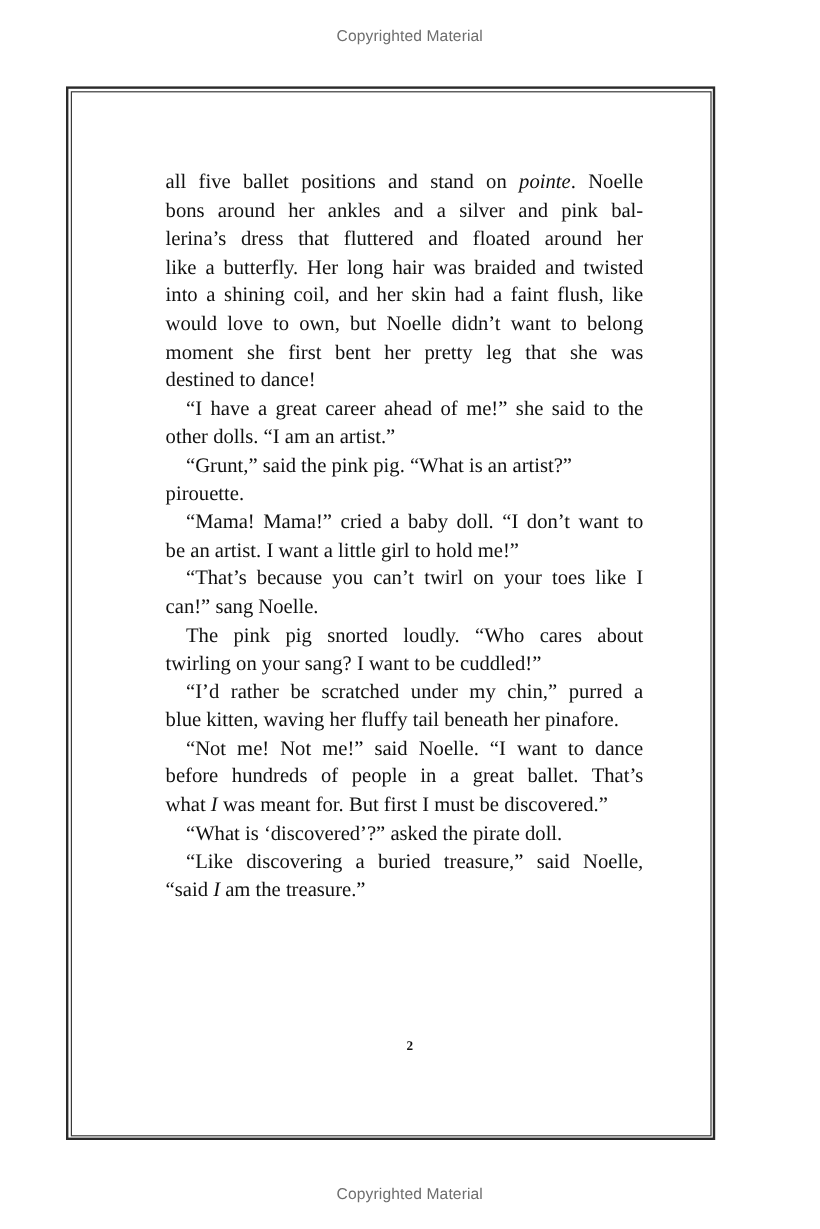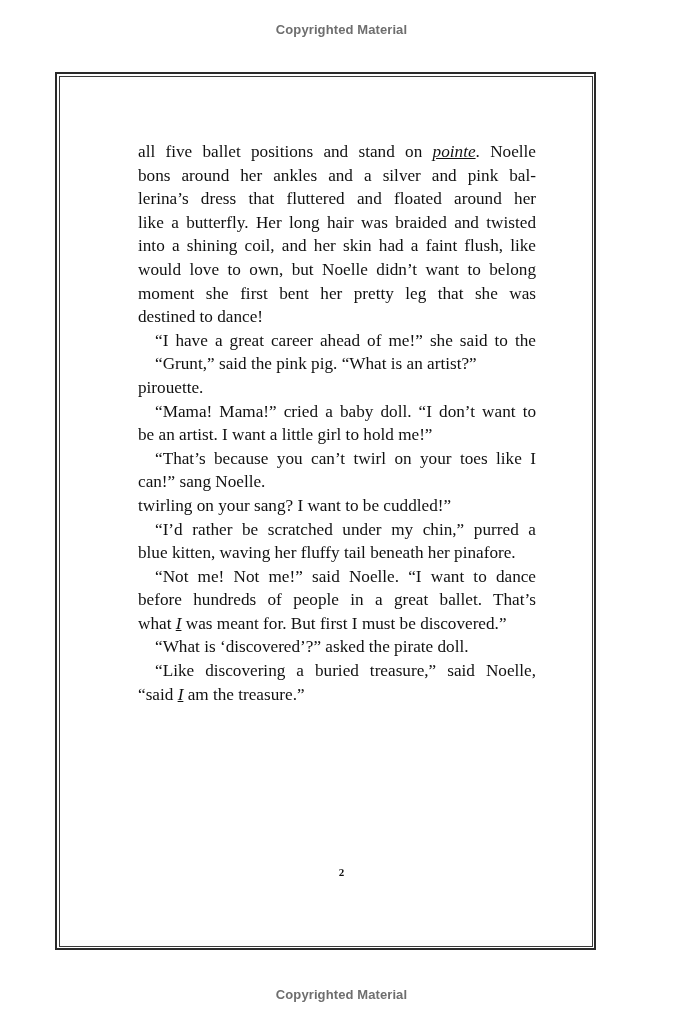--- a/index.html
+++ b/index.html
@@ -12,21 +12,21 @@
       height: 1024px;
       position: relative;
       overflow: hidden;
     }
     .watermark {
       position: absolute;
       left: 0;
       width: 683px;
       text-align: center;
       font-family: "Liberation Sans", sans-serif;
-      font-weight: bold;
+      font-weight: normal;
       font-size: 13px;
       color: #6e6e6e;
       letter-spacing: 0.1px;
     }
     .watermark.top { top: 22px; }
     .watermark.bottom { top: 987px; }
 
     .frame-outer {
       position: absolute;
       left: 55px;
@@ -67,21 +67,21 @@
       text-align-last: left;
     }
     .line.indent {
       padding-left: 0;
       text-indent: 0;
     }
     .line.indent .ind {
       display: inline-block;
       width: 17px;
     }
-    .ital { font-style: italic; text-decoration: underline; }
+    .ital { font-style: italic; }
 
     .page-number {
       position: absolute;
       left: 0;
       width: 683px;
       top: 866px;
       text-align: center;
       font-family: "Liberation Serif", serif;
       font-weight: bold;
       font-size: 11px;
@@ -100,31 +100,33 @@
   <span class="line"><span>all five ballet positions and stand on </span><span class="ital">pointe</span><span>. Noelle</span></span>
   <span class="line">bons around her ankles and a silver and pink bal-</span>
   <span class="line">lerina’s dress that fluttered and floated around her</span>
   <span class="line">like a butterfly. Her long hair was braided and twisted</span>
   <span class="line">into a shining coil, and her skin had a faint flush, like</span>
   <span class="line">would love to own, but Noelle didn’t want to belong</span>
   <span class="line">moment she first bent her pretty leg that she was</span>
   <span class="line last">destined to dance!</span>
 
   <span class="line indent"><span class="ind"></span><span>“I have a great career ahead of me!” she said to the</span></span>
+  <span class="line last">other dolls. “I am an artist.”</span>
 
   <span class="line indent last"><span class="ind"></span><span>“Grunt,” said the pink pig. “What is an artist?”</span></span>
 
   <span class="line last">pirouette.</span>
 
   <span class="line indent"><span class="ind"></span><span>“Mama! Mama!” cried a baby doll. “I don’t want to</span></span>
   <span class="line last">be an artist. I want a little girl to hold me!”</span>
 
   <span class="line indent"><span class="ind"></span><span>“That’s because you can’t twirl on your toes like I</span></span>
   <span class="line last">can!” sang Noelle.</span>
 
+  <span class="line indent"><span class="ind"></span><span>The pink pig snorted loudly. “Who cares about</span></span>
   <span class="line last">twirling on your sang? I want to be cuddled!”</span>
 
   <span class="line indent"><span class="ind"></span><span>“I’d rather be scratched under my chin,” purred a</span></span>
   <span class="line last">blue kitten, waving her fluffy tail beneath her pinafore.</span>
 
   <span class="line indent"><span class="ind"></span><span>“Not me! Not me!” said Noelle. “I want to dance</span></span>
   <span class="line">before hundreds of people in a great ballet. That’s</span>
   <span class="line last"><span>what </span><span class="ital">I</span><span> was meant for. But first I must be discovered.”</span></span>
 
   <span class="line indent last"><span class="ind"></span><span>“What is ‘discovered’?” asked the pirate doll.</span></span>

